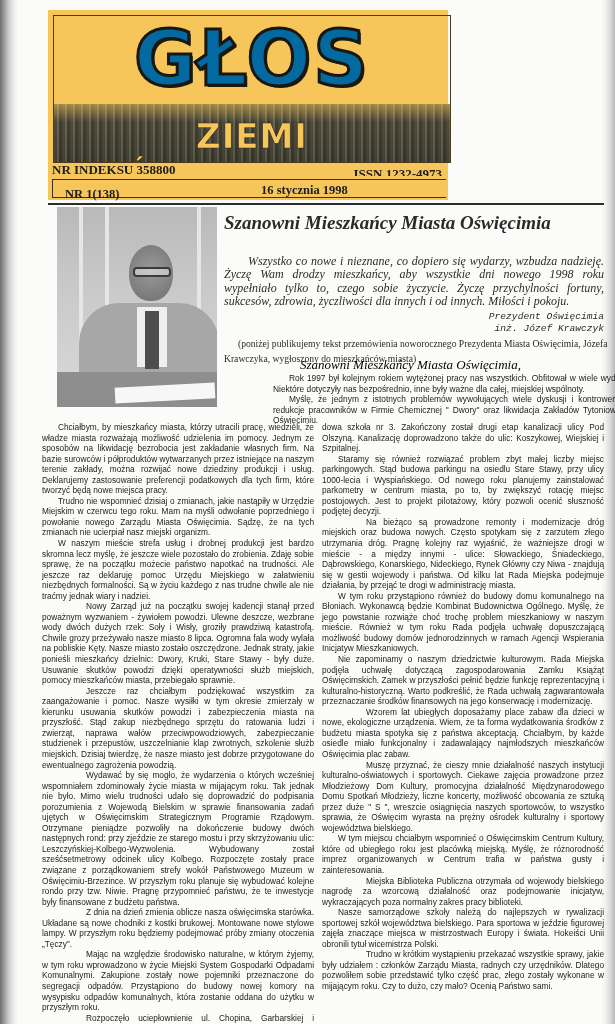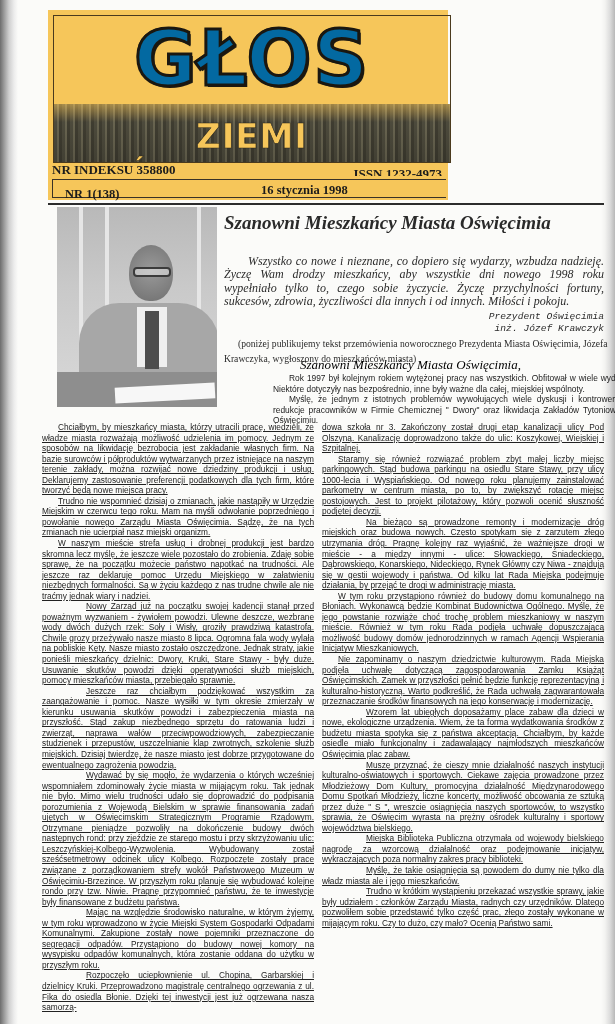--- a/index.html
+++ b/index.html
@@ -134,21 +134,21 @@
     .lead {
       position: absolute; left: 240px; top: 373px; width: 366px;
       font-size: 8.4px; line-height: 10.6px; text-align: justify; color: #222; margin-left: 33px;
     }
     .lead p { text-indent: 16px; }
     
     .col {
       position: absolute; top: 422px; width: 272px;
       font-size: 8.3px; line-height: 10.55px; text-align: justify; color: #222;
     }
-    .col p { text-indent: 16px; text-decoration: underline; }
+    .col p { text-indent: 16px; }
     .col p.wide-indent { text-indent: 44px; }
     .col-left { left: 42px; }
     .col-right { left: 322px; width: 282px; }
   </style>
 </head>
 <body>
 
 <div class="page-edge-left"></div>
 <div class="page-edge-right"></div>
 
@@ -196,28 +196,30 @@
   <p>Myślę, że jednym z istotnych problemów wywołujących wiele dyskusji i kontrowersji, są redukcje pracowników w Firmie Chemicznej " Dwory" oraz likwidacja Zakładów Tytoniowych w Oświęcimiu.</p>
 </div>
 
 <div class="col col-left">
   <p>Chciałbym, by mieszkańcy miasta, którzy utracili pracę, wiedzieli, że władze miasta rozważają możliwość udzielenia im pomocy. Jednym ze sposobów na likwidację bezrobocia jest zakładanie własnych firm. Na bazie surowców i półproduktów wytwarzanych przez istniejące na naszym terenie zakłady, można rozwijać nowe dziedziny produkcji i usług. Deklarujemy zastosowanie preferencji podatkowych dla tych firm, które tworzyć będą nowe miejsca pracy.</p>
   <p>Trudno nie wspomnieć dzisiaj o zmianach, jakie nastąpiły w Urzędzie Miejskim w czerwcu tego roku. Mam na myśli odwołanie poprzedniego i powołanie nowego Zarządu Miasta Oświęcimia. Sądzę, że na tych zmianach nie ucierpiał nasz miejski organizm.</p>
   <p>W naszym mieście strefa usług i drobnej produkcji jest bardzo skromna lecz myślę, że jeszcze wiele pozostało do zrobienia. Zdaję sobie sprawę, że na początku możecie państwo napotkać na trudności. Ale jeszcze raz deklaruję pomoc Urzędu Miejskiego w załatwieniu niezbędnych formalności. Są w życiu każdego z nas trudne chwile ale nie traćmy jednak wiary i nadziei.</p>
   <p class="wide-indent">Nowy Zarząd już na początku swojej kadencji stanął przed poważnym wyzwaniem - żywiołem powodzi. Ulewne deszcze, wezbrane wody dwóch dużych rzek: Soły i Wisły, groziły prawdziwą katastrofą. Chwile grozy przeżywało nasze miasto 8 lipca. Ogromna fala wody wylała na pobliskie Kęty. Nasze miasto zostało oszczędzone. Jednak straty, jakie ponieśli mieszkańcy dzielnic: Dwory, Kruki, Stare Stawy - były duże. Usuwanie skutków powodzi dzięki operatywności służb miejskich, pomocy mieszkańców miasta, przebiegało sprawnie.</p>
   <p class="wide-indent">Jeszcze raz chciałbym podziękować wszystkim za zaangażowanie i pomoc. Nasze wysiłki w tym okresie zmierzały w kierunku usuwania skutków powodzi i zabezpieczenia miasta na przyszłość. Stąd zakup niezbędnego sprzętu do ratowania ludzi i zwierząt, naprawa wałów przeciwpowodziowych, zabezpieczanie studzienek i przepustów, uszczelnianie klap zwrotnych, szkolenie służb miejskich. Dzisiaj twierdzę, że nasze miasto jest dobrze przygotowane do ewentualnego zagrożenia powodzią.</p>
   <p class="wide-indent">Wydawać by się mogło, że wydarzenia o których wcześniej wspomniałem zdominowały życie miasta w mijającym roku. Tak jednak nie było. Mimo wielu trudności udało się doprowadzić do podpisania porozumienia z Wojewodą Bielskim w sprawie finansowania zadań ujętych w Oświęcimskim Strategicznym Programie Rządowym. Otrzymane pieniądze pozwoliły na dokończenie budowy dwóch następnych rond: przy zjeździe ze starego mostu i przy skrzyżowaniu ulic: Leszczyńskiej-Kolbego-Wyzwolenia. Wybudowany został sześćsetmetrowy odcinek ulicy Kolbego. Rozpoczęte zostały prace związane z porządkowaniem strefy wokół Państwowego Muzeum w Oświęcimiu-Brzezince. W przyszłym roku planuje się wybudować kolejne rondo przy tzw. Niwie. Pragnę przypomnieć państwu, że te inwestycje były finansowane z budżetu państwa.</p>
+  <p class="wide-indent">Z dnia na dzień zmienia oblicze nasza oświęcimska starówka. Układane są nowe chodniki z kostki brukowej. Montowane nowe stylowe lampy. W przyszłym roku będziemy podejmować próby zmiany otoczenia „Tęczy”.</p>
   <p class="wide-indent">Mając na względzie środowisko naturalne, w którym żyjemy, w tym roku wprowadzono w życie Miejski System Gospodarki Odpadami Komunalnymi. Zakupione zostały nowe pojemniki przeznaczone do segregacji odpadów. Przystąpiono do budowy nowej komory na wysypisku odpadów komunalnych, która zostanie oddana do użytku w przyszłym roku.</p>
   <p class="wide-indent">Rozpoczęło uciepłownienie ul. Chopina, Garbarskiej i dzielnicy Kruki. Przeprowadzono magistralę centralnego ogrzewania z ul. Fika do osiedla Błonie. Dzięki tej inwestycji jest już ogrzewana nasza samorzą-</p>
 </div>
 
 <div class="col col-right">
   <p style="text-indent:0">dowa szkoła nr 3. Zakończony został drugi etap kanalizacji ulicy Pod Olszyną. Kanalizację doprowadzono także do ulic: Koszykowej, Wiejskiej i Szpitalnej.</p>
   <p>Staramy się również rozwiązać problem zbyt małej liczby miejsc parkingowych. Stąd budowa parkingu na osiedlu Stare Stawy, przy ulicy 1000-lecia i Wyspiańskiego. Od nowego roku planujemy zainstalować parkometry w centrum miasta, po to, by zwiększyć rotację miejsc postojowych. Jest to projekt pilotażowy, który pozwoli ocenić słuszność podjętej decyzji.</p>
   <p class="wide-indent">Na bieżąco są prowadzone remonty i modernizacje dróg miejskich oraz budowa nowych. Często spotykam się z zarzutem złego utrzymania dróg. Pragnę kolejny raz wyjaśnić, że ważniejsze drogi w mieście - a między innymi - ulice: Słowackiego, Śniadeckiego, Dąbrowskiego, Konarskiego, Nideckiego, Rynek Główny czy Niwa - znajdują się w gestii wojewody i państwa. Od kilku lat Rada Miejska podejmuje działania, by przejąć te drogi w administrację miasta.</p>
   <p>W tym roku przystąpiono również do budowy domu komunalnego na Błoniach. Wykonawcą będzie Kombinat Budownictwa Ogólnego. Myślę, że jego powstanie rozwiąże choć trochę problem mieszkaniowy w naszym mieście. Również w tym roku Rada podjęła uchwałę dopuszczającą możliwość budowy domów jednorodzinnych w ramach Agencji Wspierania Inicjatyw Mieszkaniowych.</p>
   <p>Nie zapominamy o naszym dziedzictwie kulturowym. Rada Miejska podjęła uchwałę dotyczącą zagospodarowania Zamku Książąt Oświęcimskich. Zamek w przyszłości pełnić będzie funkcję reprezentacyjną i kulturalno-historyczną. Warto podkreślić, że Rada uchwałą zagwarantowała przeznaczanie środków finansowych na jego konserwację i modernizację.</p>
   <p class="wide-indent">Wzorem lat ubiegłych doposażamy place zabaw dla dzieci w nowe, ekologiczne urządzenia. Wiem, że ta forma wydatkowania środków z budżetu miasta spotyka się z państwa akceptacją. Chciałbym, by każde osiedle miało funkcjonalny i zadawalający najmłodszych mieszkańców Oświęcimia plac zabaw.</p>
   <p class="wide-indent">Muszę przyznać, że cieszy mnie działalność naszych instytucji kulturalno-oświatowych i sportowych. Ciekawe zajęcia prowadzone przez Młodzieżowy Dom Kultury, promocyjna działalność Międzynarodowego Domu Spotkań Młodzieży, liczne koncerty, możliwość obcowania ze sztuką przez duże " S ", wreszcie osiągnięcia naszych sportowców, to wszystko sprawia, że Oświęcim wyrasta na prężny ośrodek kulturalny i sportowy województwa bielskiego.</p>
+  <p>W tym miejscu chciałbym wspomnieć o Oświęcimskim Centrum Kultury, które od ubiegłego roku jest placówką miejską. Myślę, że różnorodność imprez organizowanych w Centrum trafia w państwa gusty i zainteresowania.</p>
   <p class="wide-indent">Miejska Biblioteka Publiczna otrzymała od wojewody bielskiego nagrodę za wzorcową działalność oraz podejmowanie inicjatyw, wykraczających poza normalny zakres pracy biblioteki.</p>
-  <p class="wide-indent">Myślę, że takie osiągnięcia są powodem do dumy nie tylko dla władz miasta ale i jego mieszkańców.</p>
+  <p>Nasze samorządowe szkoły należą do najlepszych w rywalizacji sportowej szkół województwa bielskiego. Para sportowa w jeździe figurowej zajęła znaczące miejsca w mistrzostwach Europy i świata. Hokeiści Unii obronili tytuł wicemistrza Polski.</p>
   <p class="wide-indent">Trudno w krótkim wystąpieniu przekazać wszystkie sprawy, jakie były udziałem : członków Zarządu Miasta, radnych czy urzędników. Dlatego pozwoliłem sobie przedstawić tylko część prac, złego zostały wykonane w mijającym roku. Czy to dużo, czy mało? Ocenią Państwo sami.</p>
 </div>
 
 </body></html>

